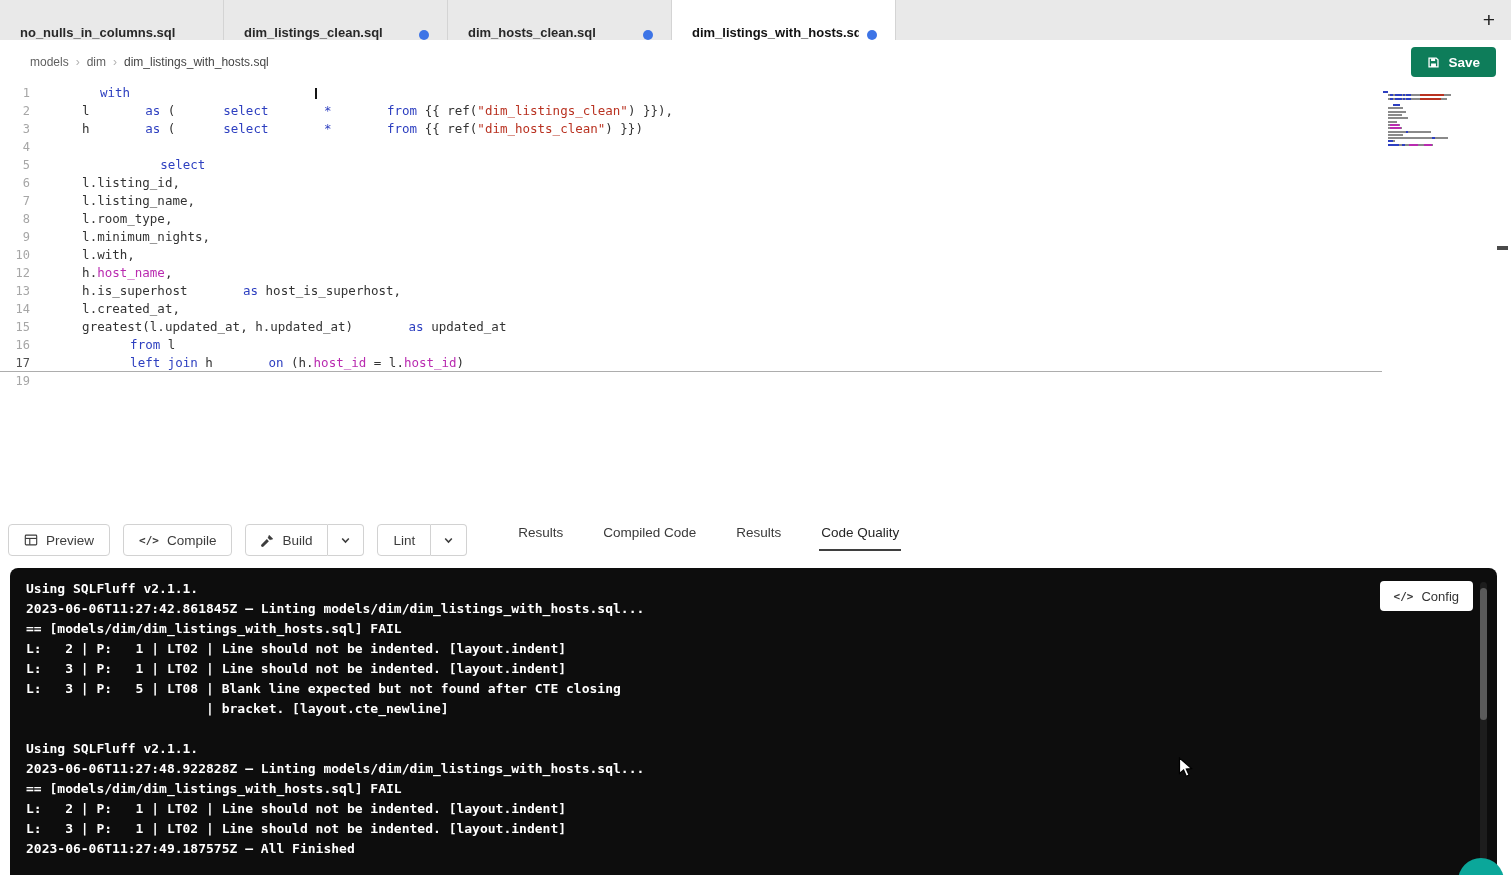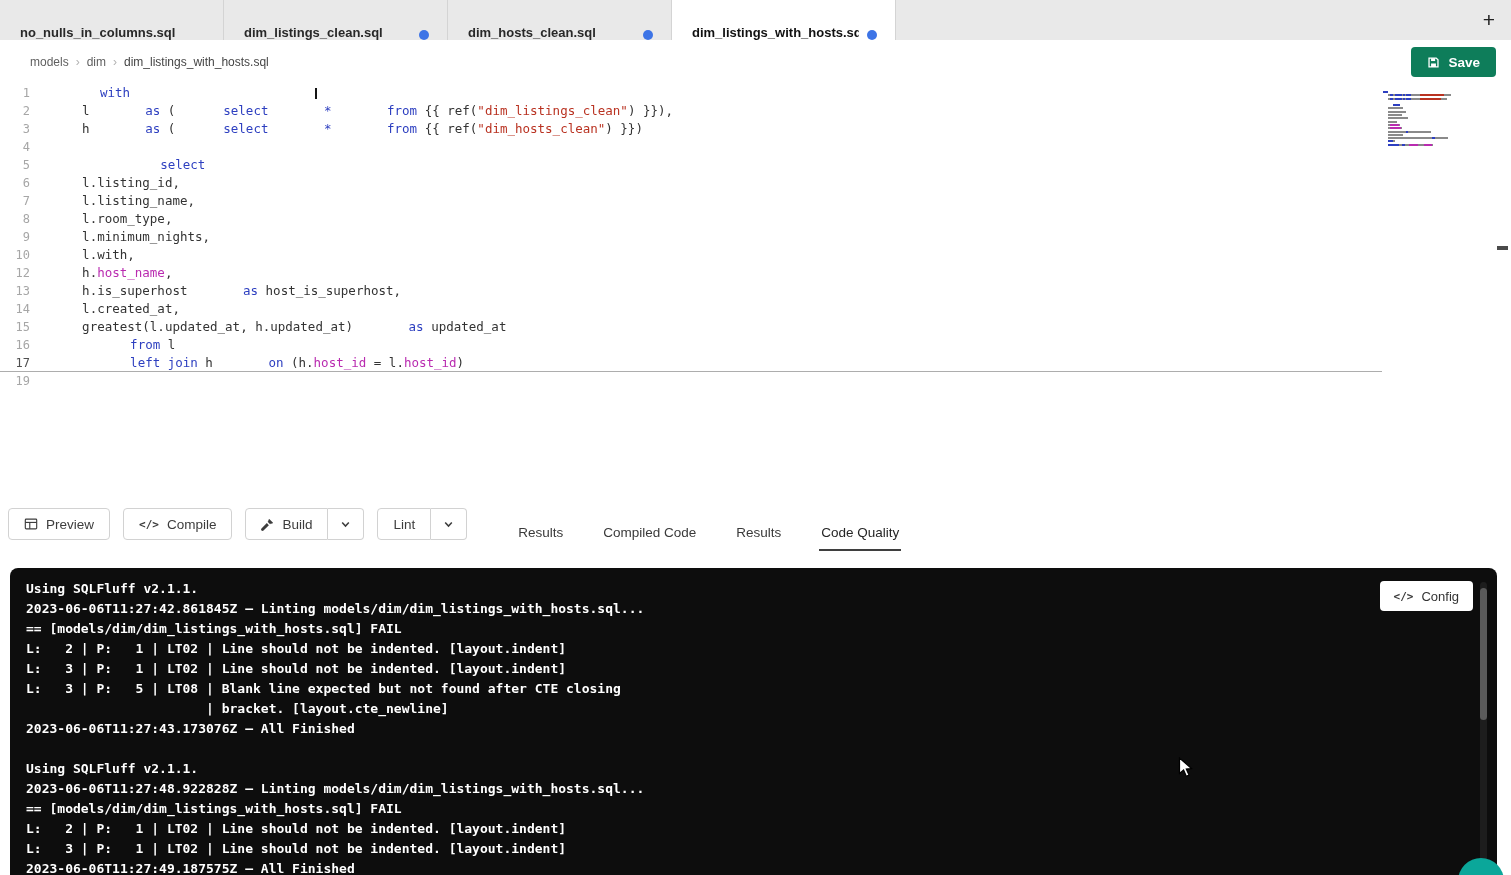--- a/index.html
+++ b/index.html
@@ -48,21 +48,21 @@
   .tok-id { color:var(--identifier-magenta); }
 
   .minimap { position:absolute; top:7px; right:58px; width:70px; }
   .mm-line { height:3.3px; white-space:nowrap; font-size:0; }
   .mm-tok { display:inline-block; height:2px; vertical-align:top; }
 
   .caret { position:absolute; left:315px; top:4px; width:2px; height:11px; background:#141414; }
   .editor-vthumb { position:absolute; right:3px; top:162px; width:11px; height:4px; background:#4a4a4a; }
 
   
-  .toolbar { height:48px; display:flex; align-items:flex-start; padding:0 8px; background:#fff; }
+  .toolbar { height:48px; display:flex; align-items:flex-end; padding:0 8px; background:#fff; }
   .btn, .chev-btn { display:flex; align-items:center; gap:8px; height:32px; background:#fff;
         border:1px solid #d2d2d2; border-radius:4px; font-size:13.5px; color:#3d3d3d;
         padding:0 15px; cursor:pointer; font-family:inherit; }
   .btn.single { margin-right:13px; }
   .btn-group { display:flex; margin-right:13px; }
   .btn-group .btn { border-radius:4px 0 0 4px; }
   .btn-group .chev-btn { border-radius:0 4px 4px 0; border-left:0; width:36px; padding:0; justify-content:center; }
   .code-glyph { font-family:"DejaVu Sans Mono", monospace; font-size:11px; font-weight:700; color:#3d3d3d; }
   .icon-wrap { display:flex; align-items:center; }
 
@@ -285,21 +285,20 @@
 
 <div class="terminal">
   <div id="terminal-output">
       <div class="term-line">Using SQLFluff v2.1.1.</div>
       <div class="term-line">2023-06-06T11:27:42.861845Z — Linting models/dim/dim_listings_with_hosts.sql...</div>
       <div class="term-line">== [models/dim/dim_listings_with_hosts.sql] FAIL</div>
       <div class="term-line">L:   2 | P:   1 | LT02 | Line should not be indented. [layout.indent]</div>
       <div class="term-line">L:   3 | P:   1 | LT02 | Line should not be indented. [layout.indent]</div>
       <div class="term-line">L:   3 | P:   5 | LT08 | Blank line expected but not found after CTE closing</div>
       <div class="term-line">                       | bracket. [layout.cte_newline]</div>
-      <div class="term-line">2023-06-06T11:27:43.173076Z — All Finished</div>
       <div class="term-line"> </div>
       <div class="term-line">Using SQLFluff v2.1.1.</div>
       <div class="term-line">2023-06-06T11:27:48.922828Z — Linting models/dim/dim_listings_with_hosts.sql...</div>
       <div class="term-line">== [models/dim/dim_listings_with_hosts.sql] FAIL</div>
       <div class="term-line">L:   2 | P:   1 | LT02 | Line should not be indented. [layout.indent]</div>
       <div class="term-line">L:   3 | P:   1 | LT02 | Line should not be indented. [layout.indent]</div>
       <div class="term-line">2023-06-06T11:27:49.187575Z — All Finished</div>
     </div>
   <button class="config-btn">
     <span class="code-glyph">&lt;/&gt;</span>

